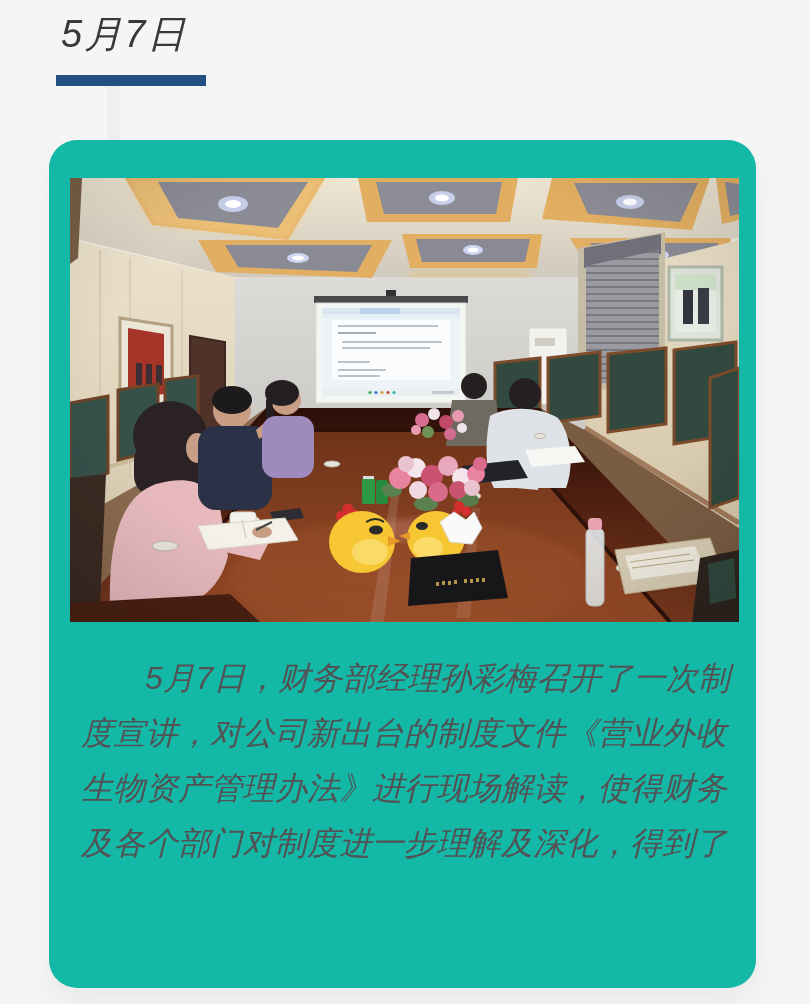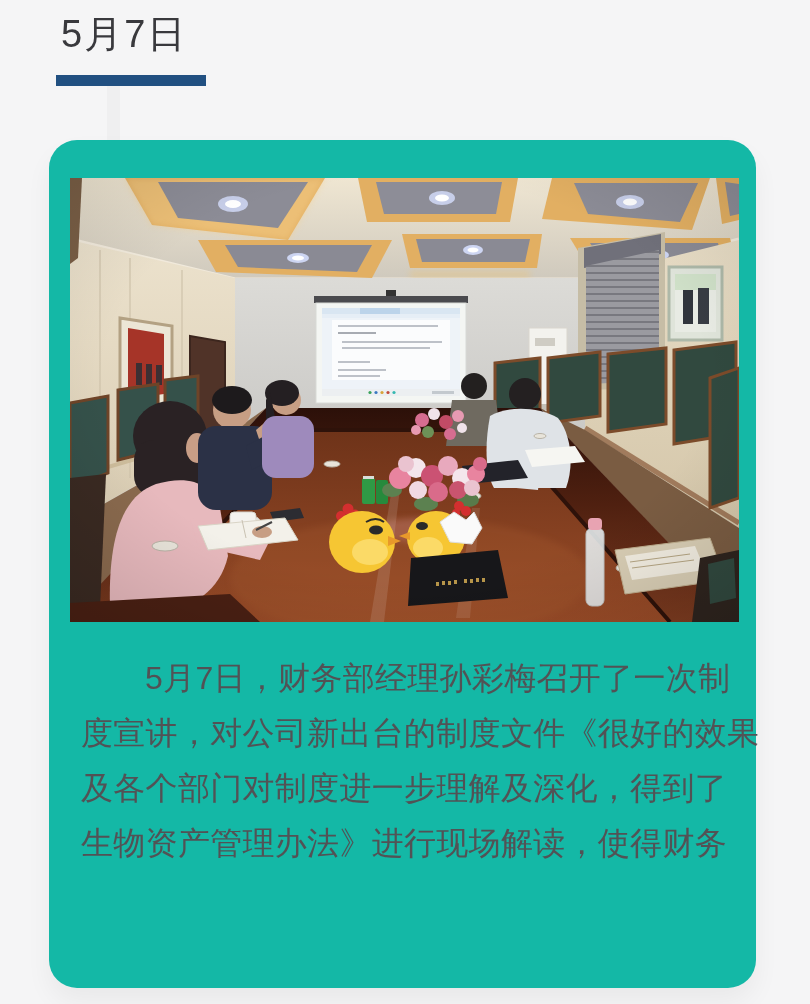--- a/index.html
+++ b/index.html
@@ -1,21 +1,21 @@
 <!DOCTYPE html>
 <html><head>
 <meta charset="utf-8">
 <style>
   html,body{margin:0;padding:0;}
   body{
     width:810px;height:1004px;overflow:hidden;
     background:#f5f5f6;
     font-family:"Liberation Sans","DejaVu Sans",sans-serif;
   }
-  .page{position:relative;width:646px;height:1004px;}
+  .page{position:relative;width:646px;height:1004px;font-style:italic;}
   .date-title{
     position:absolute;left:61px;top:14px;margin:0;
     font-size:38px;line-height:1.1;font-weight:400;color:#39393d;letter-spacing:2px;
   }
   .title-underline{
     position:absolute;left:56px;top:75px;width:150px;height:11px;
     background:#215081;
   }
   .timeline-connector{
     position:absolute;left:107px;top:86px;width:13px;height:58px;
@@ -349,19 +349,19 @@
 
         <polygon points="630,380 669,372 669,444 622,444" fill="#2e241e"></polygon>
         <polygon points="638,386 664,380 666,420 640,426" fill="#31493f"></polygon>
 
         <rect x="0" y="0" width="669" height="444" fill="url(#gVign)"></rect>
       </svg>
     </div>
 
     <div class="article">
       <div class="line">5月7日，财务部经理孙彩梅召开了一次制</div>
-      <div class="line">度宣讲，对公司新出台的制度文件《很好的效果</div>
+      <div class="line">度宣讲，对公司新出台的制度文件《营业外收</div>
+      <div class="line">生物资产管理办法》进行现场解读，使得财务</div>
       <div class="line">及各个部门对制度进一步理解及深化，得到了</div>
-      <div class="line">生物资产管理办法》进行现场解读，使得财务</div>
     </div>
 
   </div>
 </div>
 
 </body></html>

